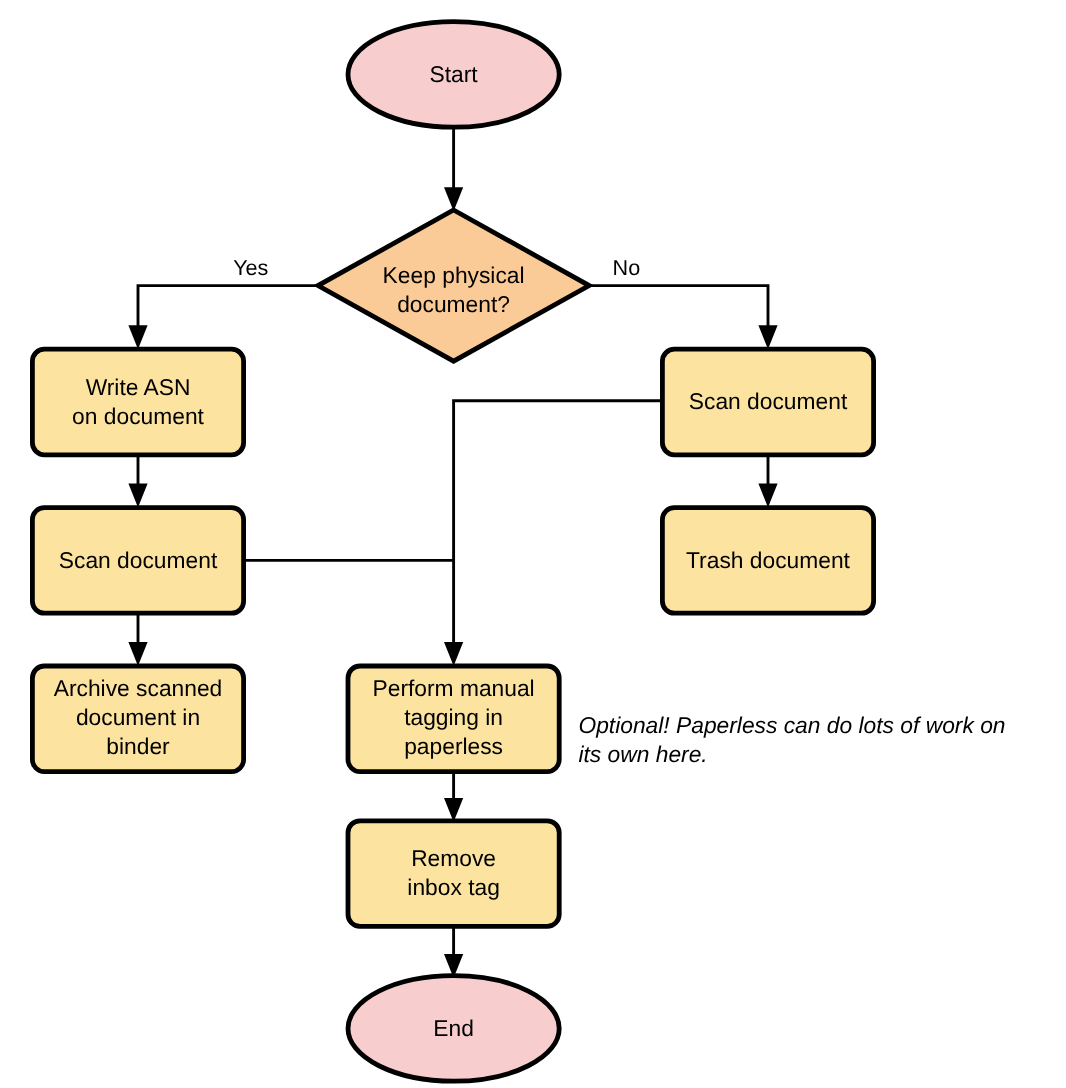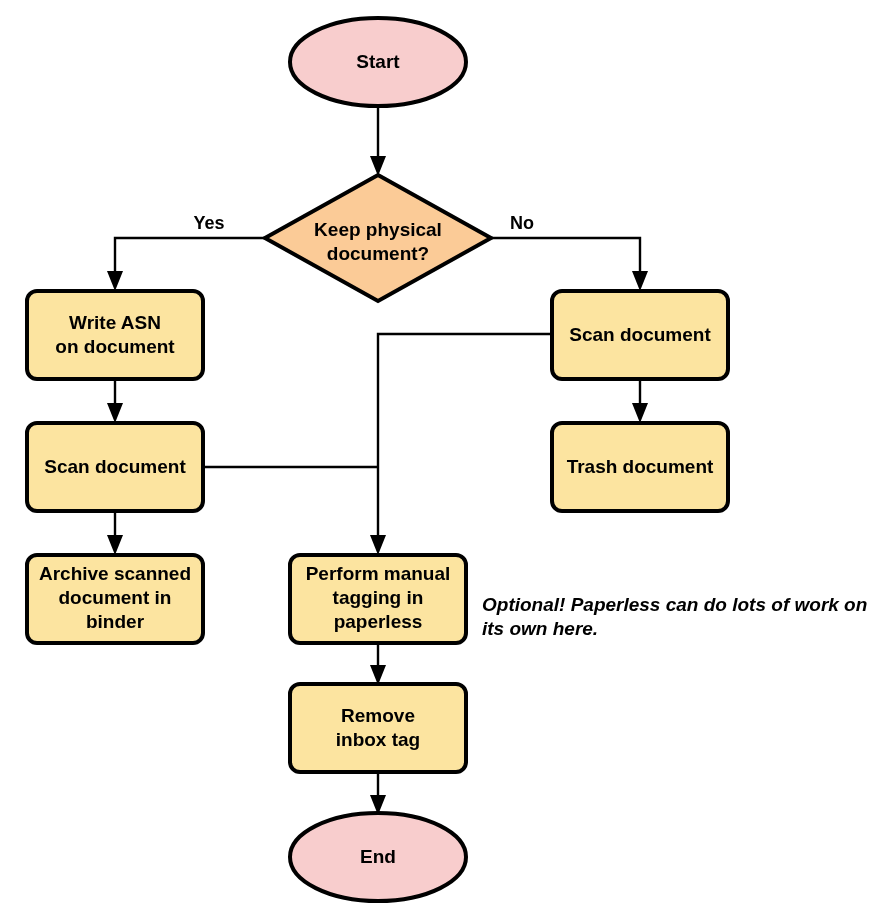--- a/index.html
+++ b/index.html
@@ -13,21 +13,20 @@
     font-family: "Liberation Sans", sans-serif;
     position: relative;
     overflow: hidden;
   }
   #flow-root {
     position: absolute;
     left: 0;
     top: 0;
     width: 888px;
     height: 907px;
-    font-weight: bold;
   }
   svg.flow-canvas {
     position: absolute;
     left: 0;
     top: 0;
     width: 888px;
     height: 907px;
   }
   .node-text {
     font-family: "Liberation Sans", sans-serif;

